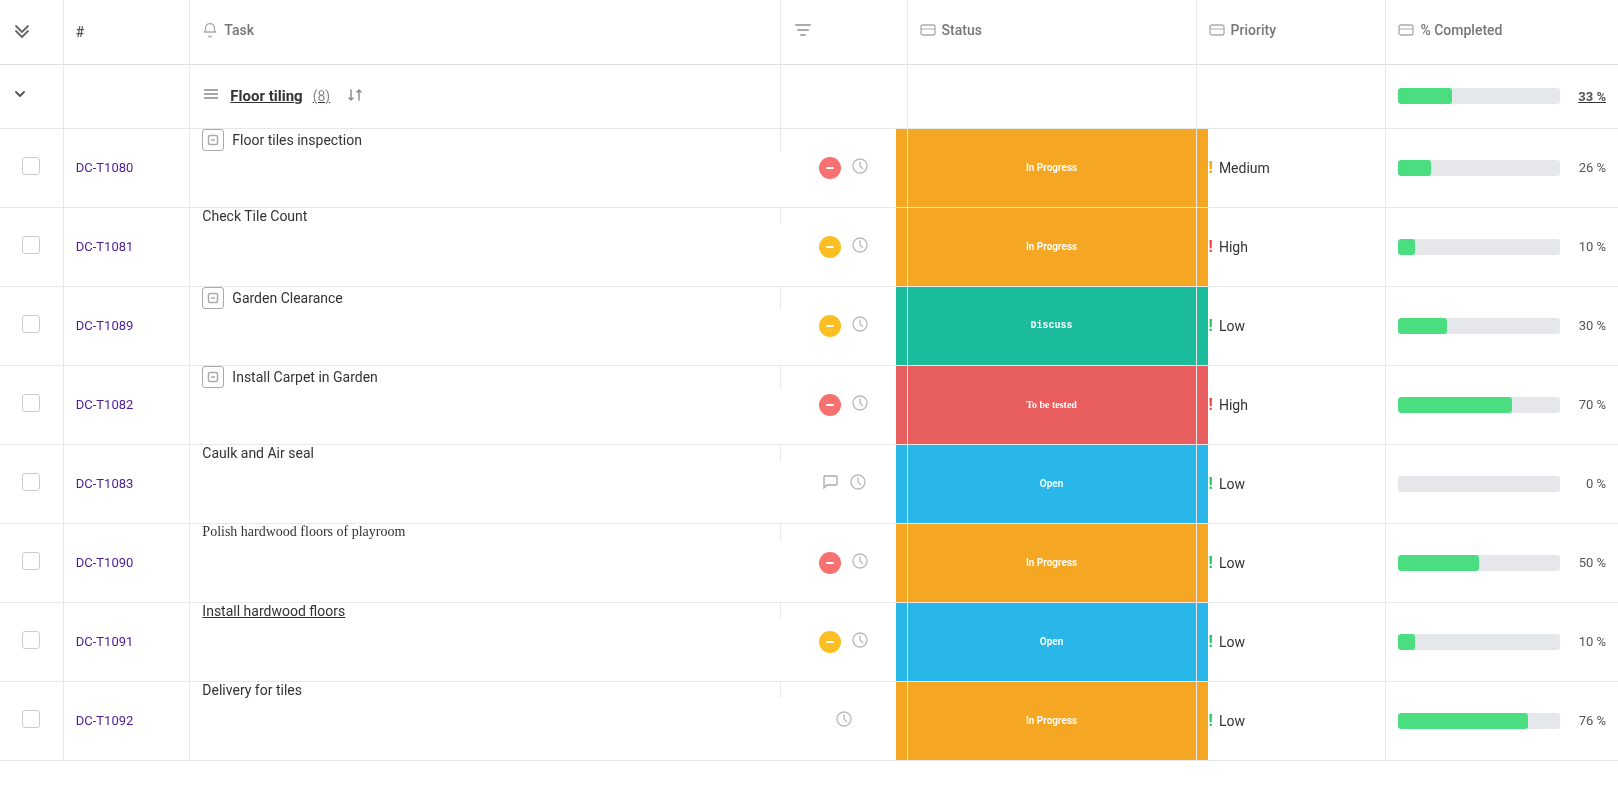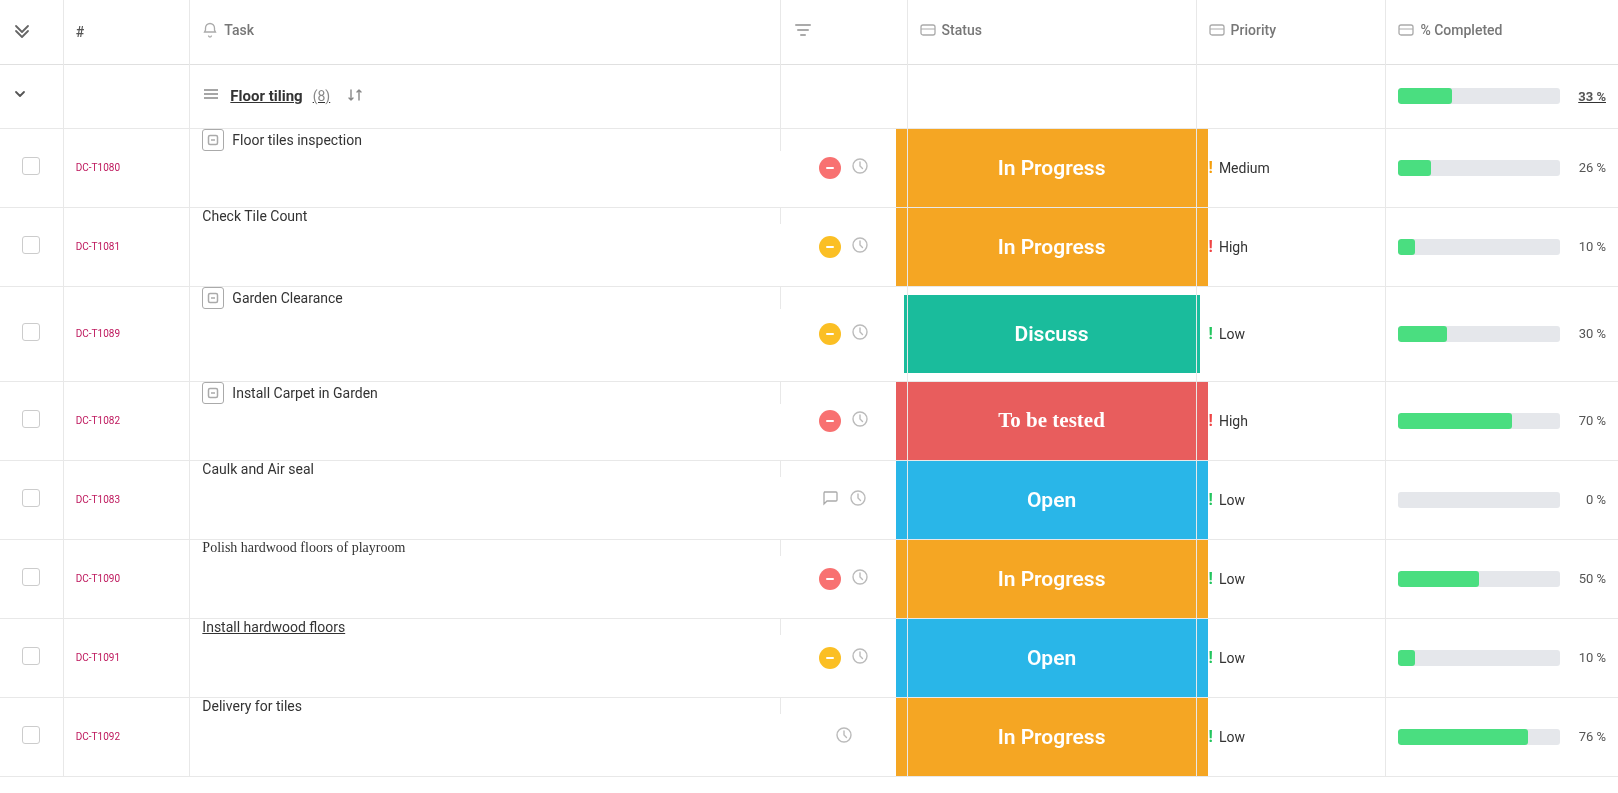--- a/index.html
+++ b/index.html
@@ -84,22 +84,22 @@
     .checkbox {
       width: 18px;
       height: 18px;
       border: 1.5px solid #ccc;
       border-radius: 3px;
       cursor: pointer;
       display: inline-block;
     }
 
     .task-id {
-      color: #be185d;
-      font-size: 10px;
+      color: #4c1d95;
+      font-size: 13px;
     }
 
     .task-name {
       font-size: 14px;
       color: #333;
     }
 
     .task-icon {
       display: inline-flex;
       align-items: center;
@@ -135,21 +135,21 @@
     }
     .chat-icon { color: #999; font-size: 16px; }
 
     .status-badge {
       display: flex;
       align-items: center;
       justify-content: center;
       height: 100%;
       color: #fff;
       font-weight: 600;
-      font-size: 21px;
+      font-size: 10px;
       padding: 0;
       margin: 0 -12px;
       padding: 0 12px;
     }
     .status-in-progress { background: #f5a623; }
     .status-discuss { background: #1abc9c; }
     .status-to-be-tested { background: #e85d5d; }
     .status-open { background: #29b6e8; }
 
     td.status-cell {
@@ -446,21 +446,21 @@
                 <svg width="12" height="12" viewBox="0 0 12 12">
                   <line x1="3" y1="6" x2="9" y2="6" stroke="white" stroke-width="2" stroke-linecap="round"></line>
                 </svg>
               </span>
               <span class="clock-icon"><svg width="18" height="18" viewBox="0 0 18 18" fill="none">
                   <circle cx="9" cy="9" r="7" stroke="#bbb" stroke-width="1.4"></circle>
                   <path d="M9 5v4l2.5 2.5" stroke="#bbb" stroke-width="1.4" stroke-linecap="round"></path>
                 </svg></span>
             </div>
           </td>
-          <td class="status-cell" style="padding: 8px;">
+          <td class="status-cell" style="padding: 0px; font-family: Liberation Mono, monospace;">
             <div class="status-badge status-discuss" style="height: 78px;">Discuss</div>
           </td>
           <td>
             <div class="priority-cell">
               <span class="priority-exclaim" style="color: rgb(34, 197, 94);">!</span>
               <span>Low</span>
             </div>
           </td>
           <td>
             <div class="progress-cell">

